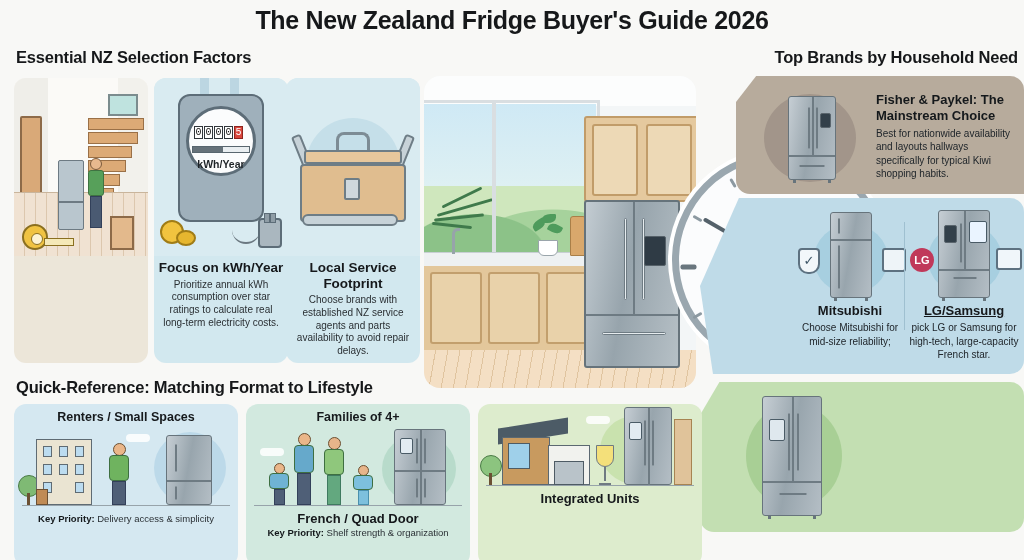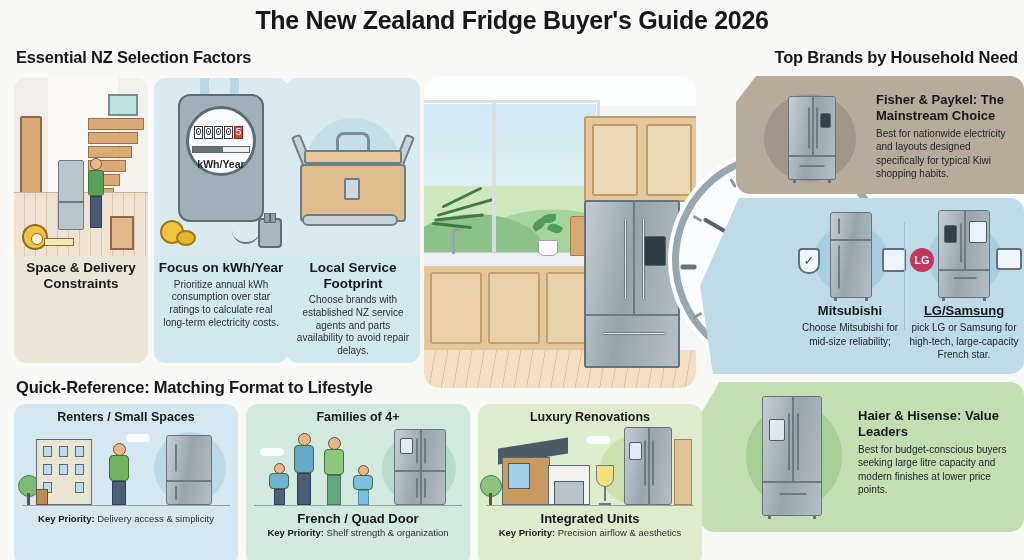--- a/index.html
+++ b/index.html
@@ -270,21 +270,20 @@
             <span class="bd"></span>
             <span class="lg"></span>
         </div>
         <div class="tape">
           <span class="reel"></span>
             <span class="strip"></span>
         </div>
         <div class="mini-door"></div>
       </div>
     </div>
-    <div class="factor-title">Space &amp; Delivery Constraints</div>
   </div>
 
   <div class="factor-card" id="factor-1">
     <div class="factor-art">
       <div class="meter-art">
         <div class="meter-pipe"></div>
           <div class="meter-pipe2"></div>
         <div class="meter-body"></div>
         <div class="meter-face"></div>
         <div class="digits">
@@ -393,21 +392,21 @@
         <span class="hd" style="left:19px;top:10px;height:42px;"></span>
         <span class="hd" style="left:27px;top:10px;height:42px;"></span>
         <span class="dz" style="left:31px;top:16px;width:11px;height:15px;"></span>
         <span class="hd" style="left:10px;top:68px;width:26px;height:2px;"></span>
         <span class="ft" style="left:4px;"></span>
           <span class="ft" style="right:4px;"></span>
       </div>
     </div>
     <div style="position:absolute;left:140px;top:16px;width:140px;">
       <div class="b-title">Fisher &amp; Paykel: The Mainstream Choice</div>
-      <div class="b-body">Best for nationwide electricity and layouts designed specifically for typical Kiwi shopping habits.</div>
+      <div class="b-body">Best for nationwide availability and layouts hallways specifically for typical Kiwi shopping habits.</div>
     </div>
   </div>
 
   <div class="brand-panel" id="brand-1">
 
     <div style="position:absolute;left:92px;top:10px;width:116px;text-align:center;">
       <div style="position:relative;height:96px;">
         <div class="halo" style="left:22px;top:16px;width:74px;height:70px;background:#a7cfe0;"></div>
         <div class="fr" style="position:absolute;left:38px;top:4px;width:42px;height:86px;">
           <span class="hr" style="top:26px;"></span>
@@ -457,24 +456,20 @@
         <span class="v" style="left:29px;height:84px;"></span>
         <span class="hr" style="top:84px;"></span>
         <span class="dz" style="left:6px;top:22px;width:16px;height:22px;background:#dfe8ee;border-color:#4a5b66;"></span>
         <span class="hd" style="left:25px;top:16px;height:58px;"></span>
         <span class="hd" style="left:34px;top:16px;height:58px;"></span>
         <span class="hd" style="left:16px;top:96px;width:28px;height:2px;"></span>
         <span class="ft" style="left:5px;"></span>
           <span class="ft" style="right:5px;"></span>
       </div>
     </div>
-    <div style="position:absolute;left:158px;top:26px;width:150px;">
-      <div class="b-title">Haier &amp; Hisense: Value Leaders</div>
-      <div class="b-body">Best for budget-conscious buyers seeking large litre capacity and modern finishes at lower price points.</div>
-    </div>
   </div>
 
   <div class="qr-card" id="qr-0">
     <div class="qr-head">Renters / Small Spaces</div>
     <div class="qr-art">
       <div class="cloud" style="left:112px;top:8px;"></div>
       <div class="halo" style="left:140px;top:6px;width:72px;height:72px;background:#bcd9e9;"></div>
       <div class="tree" style="left:4px;">
           <span class="cr"></span>
           <span class="tk"></span>
@@ -545,21 +540,20 @@
       <div class="ground"></div>
     </div>
     <div class="qr-foot">French / Quad Door</div>
     <div class="qr-key">
       <b>Key Priority:</b>
       <span>Shelf strength &amp; organization</span>
     </div>
   </div>
 
   <div class="qr-card" id="qr-2">
-    <div class="qr-head">Luxury Renovations</div>
     <div class="qr-art">
       <div class="cloud" style="left:108px;top:10px;"></div>
       <div class="halo" style="left:122px;top:10px;width:70px;height:68px;background:#c9e2ae;"></div>
       <div class="tree" style="left:2px;">
           <span class="cr" style="background:#8cc47f"></span>
           <span class="tk"></span>
         </div>
       <div class="house">
         <span class="roof"></span>
           <span class="body"></span>
@@ -575,19 +569,15 @@
       <div class="fr" style="position:absolute;left:146px;bottom:7px;width:48px;height:78px;">
         <span class="v" style="left:23px;height:78px;"></span>
         <span class="dz" style="left:4px;top:14px;width:13px;height:18px;background:#e3ecf2;border-color:#4a5b66;"></span>
         <span class="hd" style="left:19px;top:12px;height:46px;"></span>
         <span class="hd" style="left:27px;top:12px;height:46px;"></span>
       </div>
       <div class="wood"></div>
       <div class="ground"></div>
     </div>
     <div class="qr-foot">Integrated Units</div>
-    <div class="qr-key">
-      <b>Key Priority:</b>
-      <span>Precision airflow &amp; aesthetics</span>
-    </div>
   </div>
 
 </div>
 
 </body></html>

